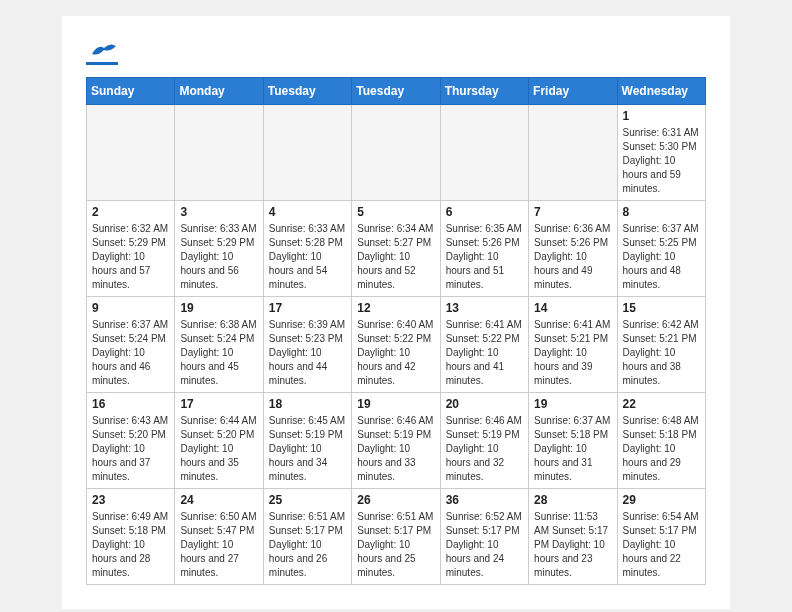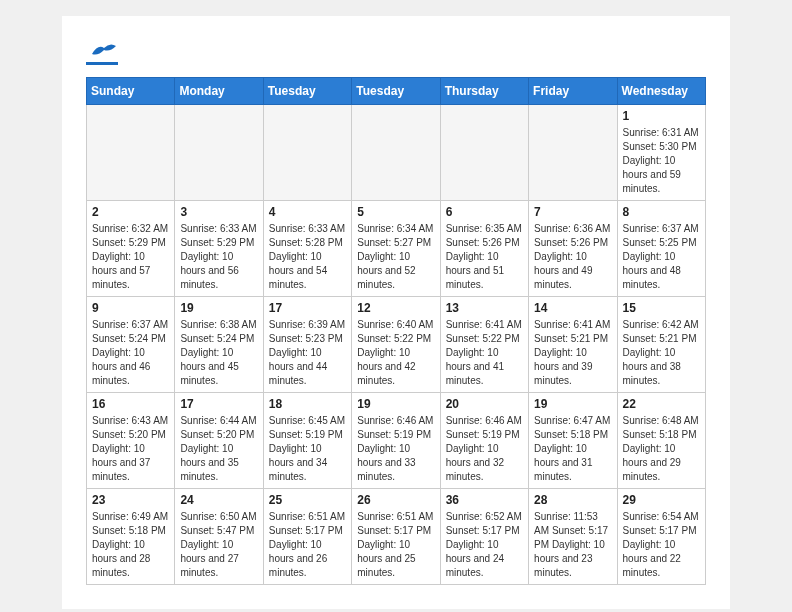--- a/index.html
+++ b/index.html
@@ -266,21 +266,21 @@
 Daylight: 10 hours and 33 minutes.</div>
           </td>
           <td>
             <span class="day-number">20</span>
             <div class="day-info">Sunrise: 6:46 AM
 Sunset: 5:19 PM
 Daylight: 10 hours and 32 minutes.</div>
           </td>
           <td>
             <span class="day-number">19</span>
-            <div class="day-info">Sunrise: 6:47 AM
+            <div class="day-info">Sunrise: 6:37 AM
 Sunset: 5:18 PM
 Daylight: 10 hours and 31 minutes.</div>
           </td>
           <td>
             <span class="day-number">22</span>
             <div class="day-info">Sunrise: 6:48 AM
 Sunset: 5:18 PM
 Daylight: 10 hours and 29 minutes.</div>
           </td>
         </tr>

